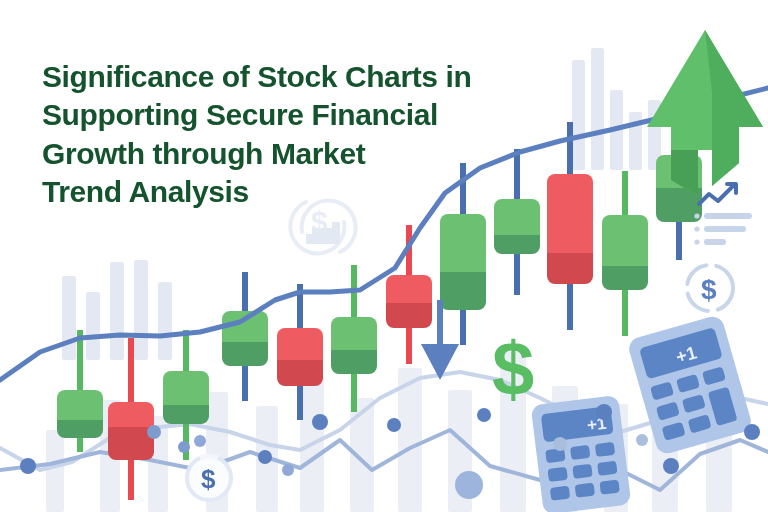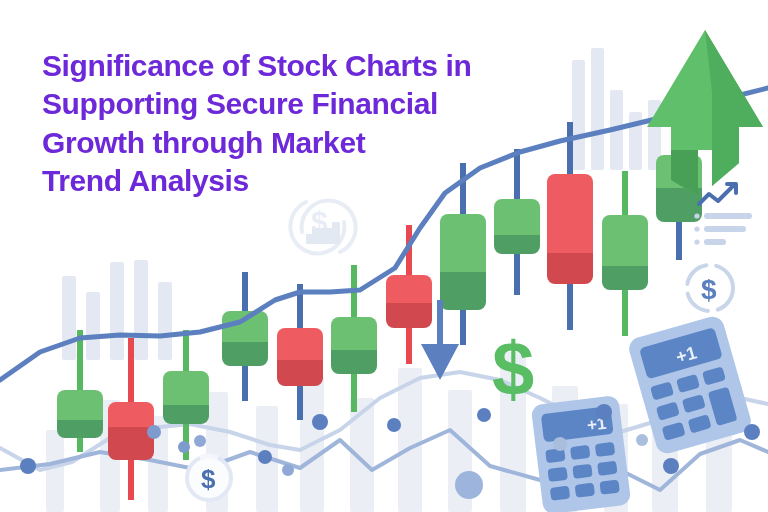--- a/index.html
+++ b/index.html
@@ -1,23 +1,23 @@
 <!DOCTYPE html>
 <html><head>
 <meta charset="utf-8">
 <style>
   html,body{margin:0;padding:0;background:#fff;}
   body{width:768px;height:512px;overflow:hidden;font-family:"Liberation Sans",sans-serif;}
   #stage{position:relative;width:768px;height:512px;background:#ffffff;overflow:hidden;}
   #art{position:absolute;left:0;top:0;width:768px;height:512px;}
   #headline{
-    position:absolute;left:42px;top:47px;width:470px;
+    position:absolute;left:42px;top:58px;width:470px;
     font-family:"Liberation Sans",sans-serif;
     font-size:30px;line-height:1.28;font-weight:700;
-    color:#6d28d9;letter-spacing:-0.4px;
+    color:#14532d;letter-spacing:-0.4px;
     white-space:pre-line;
     -webkit-font-smoothing:antialiased;
   }
 </style>
 </head>
 <body>
 
 <div id="stage">
 
   <svg id="art" viewBox="0 0 768 512" xmlns="http://www.w3.org/2000/svg">

